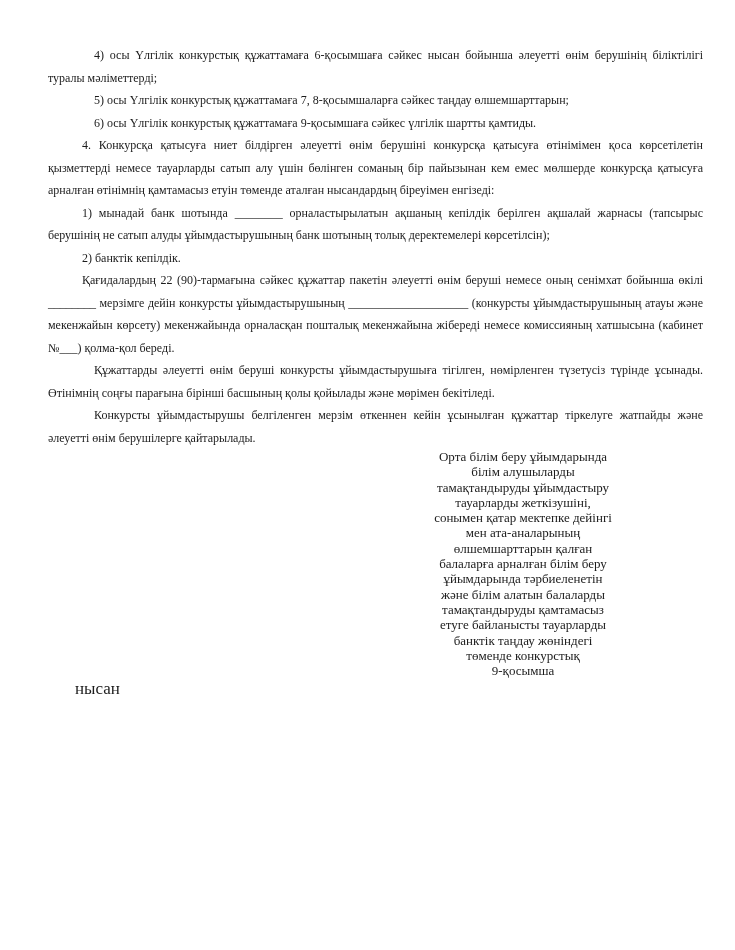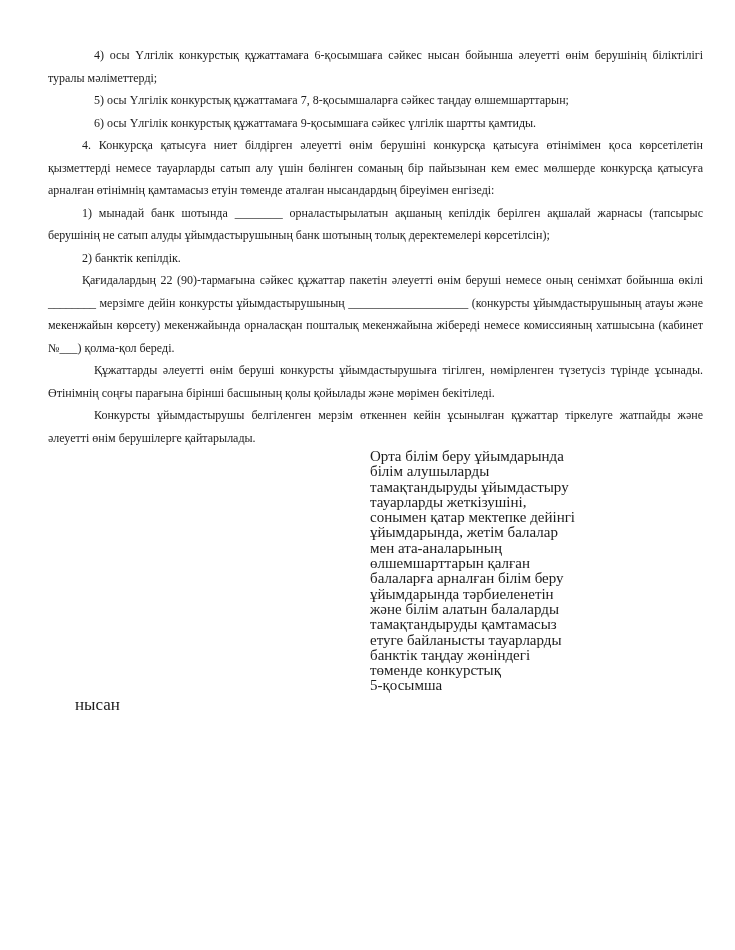--- a/index.html
+++ b/index.html
@@ -27,22 +27,23 @@
     margin: 0;
     padding: 0;
     text-indent: 34px;
   }
   .body-text p.indent-lg {
     text-indent: 46px;
   }
   .appendix {
     margin: 0 0 0 370px;
     width: 306px;
-    font-size: 15px;
+    font-size: 13px;
     line-height: 15.3px;
+    text-align: center;
   }
   .appendix p {
     margin: 0;
     padding: 0;
   }
   .form-label {
     margin: 0 0 0 75px;
     font-size: 17px;
     line-height: 22px;
   }
@@ -63,28 +64,27 @@
       <p class="indent-lg">Құжаттарды әлеуетті өнім беруші конкурсты ұйымдастырушыға тігілген, нөмірленген түзетусіз түрінде ұсынады. Өтінімнің соңғы парағына бірінші басшының қолы қойылады және мөрімен бекітіледі.</p>
       <p class="indent-lg">Конкурсты ұйымдастырушы белгіленген мерзім өткеннен кейін ұсынылған құжаттар тіркелуге жатпайды және әлеуетті өнім берушілерге қайтарылады.</p>
     </section>
 
   <section class="appendix">
       <p>Орта білім беру ұйымдарында</p>
       <p>білім алушыларды</p>
       <p>тамақтандыруды ұйымдастыру</p>
       <p>тауарларды жеткізушіні,</p>
       <p>сонымен қатар мектепке дейінгі</p>
-      <p>ұйымдарында, жетім балалар</p>
       <p>мен ата-аналарының</p>
       <p>өлшемшарттарын қалған</p>
       <p>балаларға арналған білім беру</p>
       <p>ұйымдарында тәрбиеленетін</p>
       <p>және білім алатын балаларды</p>
       <p>тамақтандыруды қамтамасыз</p>
       <p>етуге байланысты тауарларды</p>
       <p>банктік таңдау жөніндегі</p>
       <p>төменде конкурстық</p>
-      <p>5-қосымша</p>
+      <p>9-қосымша</p>
     </section>
 
   <div class="form-label">нысан</div>
 
 </div>
 
 </body></html>

